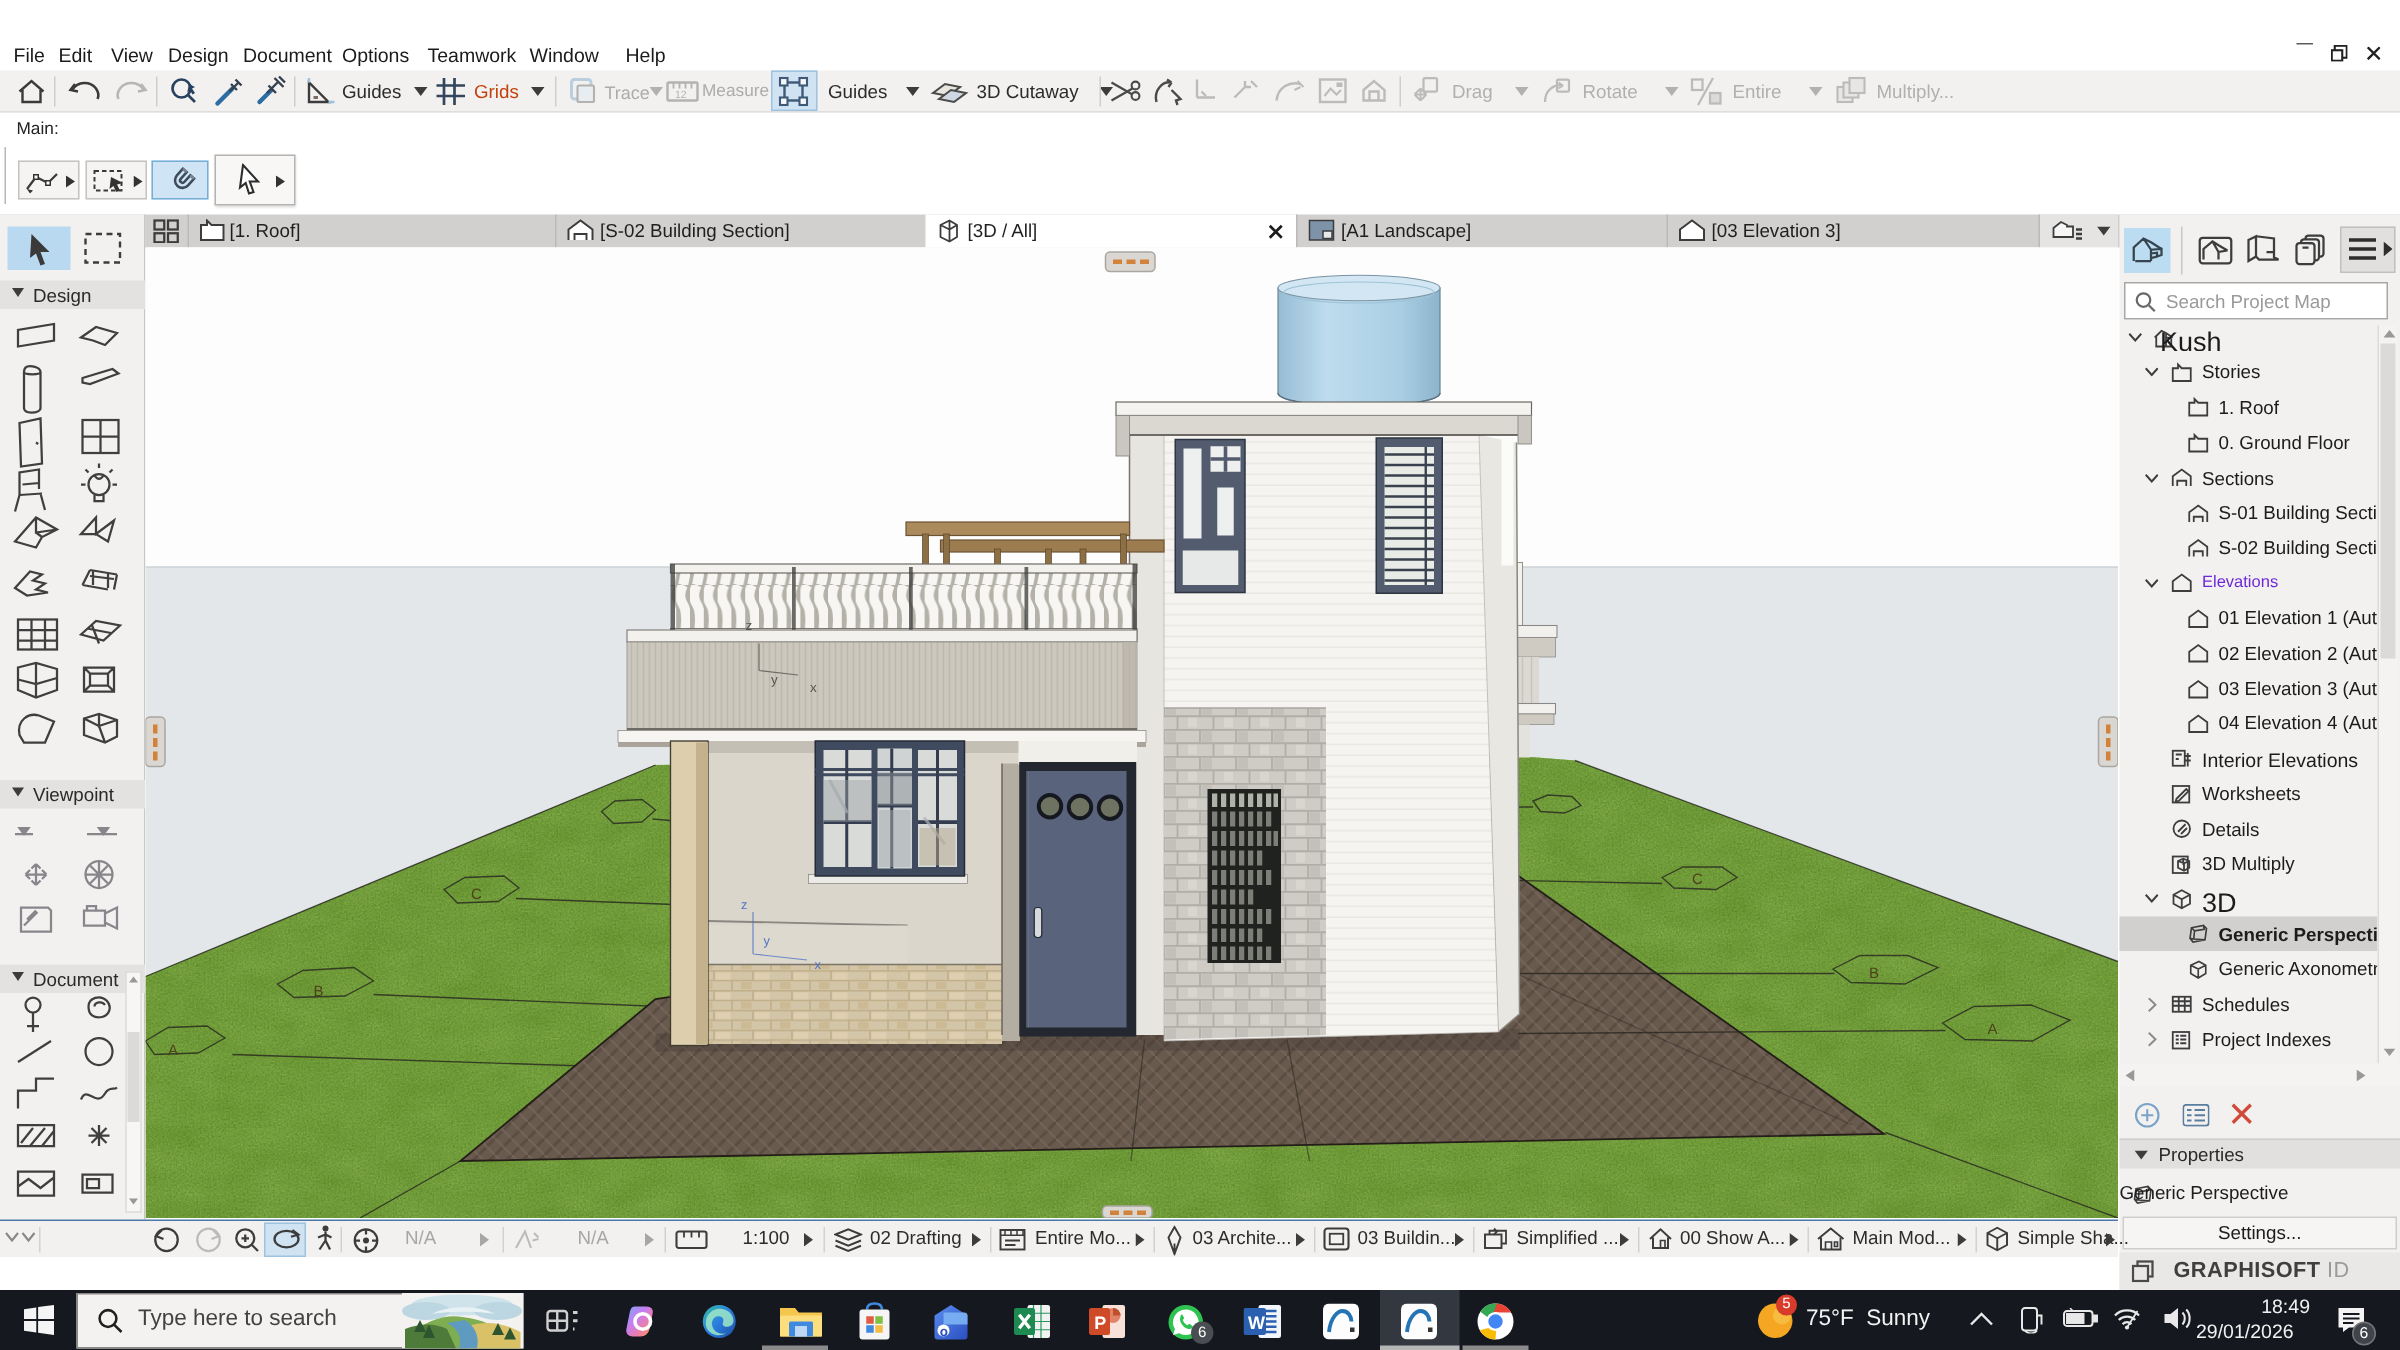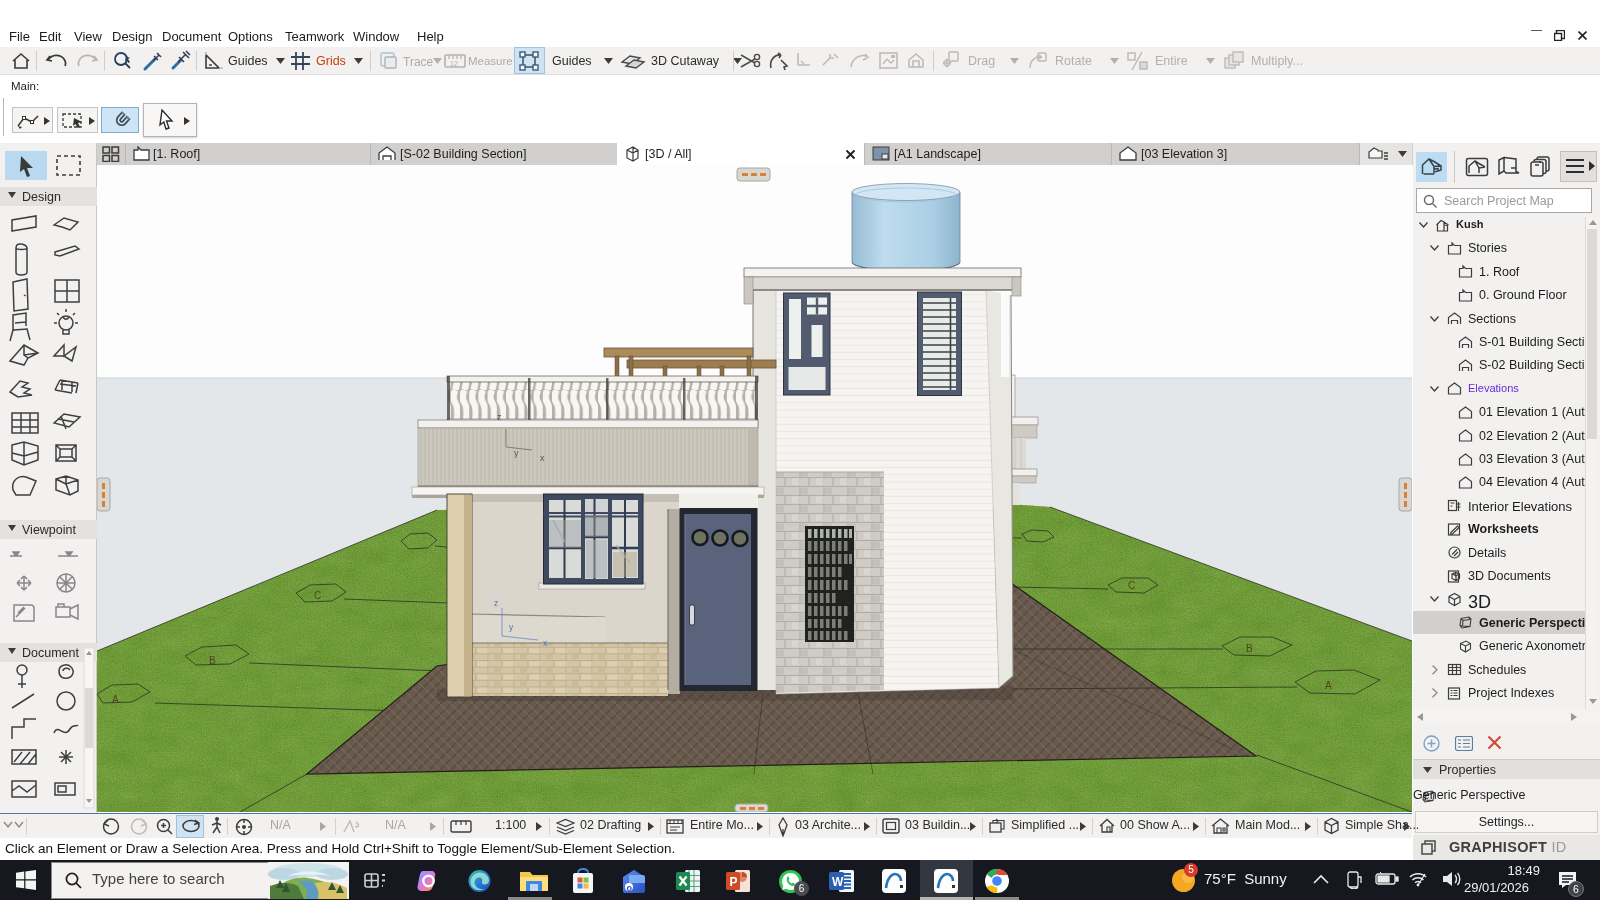--- a/index.html
+++ b/index.html
@@ -656,21 +656,21 @@
           <path d="M9.5 9.5 L13.5 13.5" stroke="#6a6a6a" stroke-width="1.5"></path>
         </svg>
    <div class="abs" style="left:27px;top:5px;font-size:12.5px;color:#9a9a9a">Search Project Map</div>
  </div>
 <svg class="abs" style="left:6px;top:79px" width="9" height="6">
         <path d="M0.5 0.5 L4.5 5 L8.5 0.5" stroke="#3d3d3d" stroke-width="1.3" fill="none"></path>
       </svg>
 <svg class="abs" style="left:22px;top:75px" width="15" height="15" viewBox="0 0 15 15" fill="none" stroke="#3d3d3d" stroke-width="1.2">
         <path d="M1.5 7 L6 2.5 L9 4 L13.5 7 M2.5 6.5 V13 H12.5 V7.5 M9 4.5 L9 13 M9 7 L12.5 7.5"></path>
       </svg>
-<div class="abs" style="left:43px;top:75px;width:129px;height:16px;overflow:hidden;white-space:nowrap;font-size:11px;font-weight:bold;color:#1c1c1c">Kush</div>
+<div class="abs" style="left:27px;top:75px;width:129px;height:16px;overflow:hidden;white-space:nowrap;font-size:18px;font-weight:normal;color:#1c1c1c">Kush</div>
 <svg class="abs" style="left:17px;top:102px" width="9" height="6">
         <path d="M0.5 0.5 L4.5 5 L8.5 0.5" stroke="#3d3d3d" stroke-width="1.3" fill="none"></path>
       </svg>
 <svg class="abs" style="left:34px;top:98px" width="15" height="15" viewBox="0 0 15 15" fill="none" stroke="#3d3d3d" stroke-width="1.2">
         <path d="M1.5 13 V4.5 H5 V2 L7.5 4.5 H13.5 V13 Z"></path>
       </svg>
 <div class="abs" style="left:55px;top:98px;width:117px;height:16px;overflow:hidden;white-space:nowrap;font-size:12.5px;font-weight:normal;color:#1c1c1c">Stories</div>
 <svg class="abs" style="left:45px;top:121px" width="15" height="15" viewBox="0 0 15 15" fill="none" stroke="#3d3d3d" stroke-width="1.2">
         <path d="M1.5 13 V4.5 H5 V2 L7.5 4.5 H13.5 V13 Z"></path>
       </svg>
@@ -720,31 +720,31 @@
 <svg class="abs" style="left:34px;top:355px" width="15" height="15" viewBox="0 0 15 15" fill="none" stroke="#3d3d3d" stroke-width="1.2">
         <rect x="1.5" y="2.5" width="8" height="10"></rect>
         <path d="M11.5 4 V13 M9.5 6 h4 M9.5 9 h4"></path>
         <path d="M3.5 5 h4 M3.5 8 h2"></path>
       </svg>
 <div class="abs" style="left:55px;top:356px;width:117px;height:16px;overflow:hidden;white-space:nowrap;font-size:13px;font-weight:normal;color:#1c1c1c">Interior Elevations</div>
 <svg class="abs" style="left:34px;top:379px" width="15" height="15" viewBox="0 0 15 15" fill="none" stroke="#3d3d3d" stroke-width="1.2">
         <rect x="1.5" y="2" width="11" height="11"></rect>
         <path d="M4 10.5 L10.5 4 L12 5.5 L5.5 12 L3.5 12.2 Z"></path>
       </svg>
-<div class="abs" style="left:55px;top:379px;width:117px;height:16px;overflow:hidden;white-space:nowrap;font-size:12.5px;font-weight:bold;color:#1c1c1c">Worksheets</div>
+<div class="abs" style="left:55px;top:379px;width:117px;height:16px;overflow:hidden;white-space:nowrap;font-size:12.5px;font-weight:normal;color:#1c1c1c">Worksheets</div>
 <svg class="abs" style="left:34px;top:402px" width="15" height="15" viewBox="0 0 15 15" fill="none" stroke="#3d3d3d" stroke-width="1.2">
         <circle cx="7.5" cy="7.5" r="5.5"></circle>
         <path d="M5 9.5 L10 4.5 M7 11 L11 7"></path>
       </svg>
 <div class="abs" style="left:55px;top:403px;width:117px;height:16px;overflow:hidden;white-space:nowrap;font-size:12.5px;font-weight:normal;color:#1c1c1c">Details</div>
 <svg class="abs" style="left:34px;top:426px" width="15" height="15" viewBox="0 0 15 15" fill="none" stroke="#3d3d3d" stroke-width="1.2">
         <rect x="1.5" y="2" width="10" height="11"></rect>
         <path d="M5 5 L8.5 3.5 L12.5 5 V9.5 L9 11.5 L5 9.5 Z M8.5 3.5 V7.5 M5 5 L9 6.5 L12.5 5 M9 6.5 V11"></path>
       </svg>
-<div class="abs" style="left:55px;top:426px;width:117px;height:16px;overflow:hidden;white-space:nowrap;font-size:12.5px;font-weight:normal;color:#1c1c1c">3D Documents</div>
+<div class="abs" style="left:55px;top:426px;width:117px;height:16px;overflow:hidden;white-space:nowrap;font-size:12.5px;font-weight:normal;color:#1c1c1c">3D Multiply</div>
 <svg class="abs" style="left:17px;top:453px" width="9" height="6">
         <path d="M0.5 0.5 L4.5 5 L8.5 0.5" stroke="#3d3d3d" stroke-width="1.3" fill="none"></path>
       </svg>
 <svg class="abs" style="left:34px;top:449px" width="15" height="15" viewBox="0 0 15 15" fill="none" stroke="#3d3d3d" stroke-width="1.2">
         <path d="M2 4.5 L7.5 1.5 L13 4.5 V10.5 L7.5 13.5 L2 10.5 Z M2 4.5 L7.5 7.5 L13 4.5 M7.5 7.5 V13.5"></path>
       </svg>
 <div class="abs" style="left:55px;top:449px;width:117px;height:16px;overflow:hidden;white-space:nowrap;font-size:18px;font-weight:normal;color:#1c1c1c">3D</div>
 <div class="abs" style="left:0;top:468px;width:172px;height:23px;background:#d2d0ce"></div>
 <svg class="abs" style="left:45px;top:472px" width="15" height="15" viewBox="0 0 15 15" fill="none" stroke="#3d3d3d" stroke-width="1.2">
         <path d="M3 3.5 L11 2 L13 4 L12 11.5 L4 13 L2 10.5 Z M3 3.5 L5 5.5 L11.5 4.5 L11 2 M5 5.5 L4.5 11 L12 11.5 M4.5 11 L2 10.5" stroke-width="1.1"></path>
@@ -938,23 +938,20 @@
 <div class="abs" style="left:1317px;top:4px;width:1px;height:17px;background:#d4d2d0"></div>
 <svg class="abs" style="left:1323px;top:3px" width="17" height="18" viewBox="0 0 17 18">
         <path d="M2 5 L8.5 1.5 L15 5 V13 L8.5 16.5 L2 13 Z M2 5 L8.5 8.5 L15 5 M8.5 8.5 V16.5" fill="none" stroke="#3c3c3c" stroke-width="1.3"></path>
       </svg>
 <div class="abs" style="left:1345px;top:4px;font-size:12.5px;color:#2c2c2c;white-space:nowrap">Simple Sha...</div>
 <svg class="abs" style="left:1404px;top:8px" width="7" height="9">
         <path d="M0 0 L6 4.5 L0 9 Z" fill="#3c3c3c"></path>
       </svg>
     </div>
 
-<div class="abs" style="left:0;top:838px;width:1412px;height:22px;background:#fff">
- <div class="abs" style="left:5px;top:3px;font-size:13.5px;color:#111">Click an Element or Draw a Selection Area. Press and Hold Ctrl+Shift to Toggle Element/Sub-Element Selection.</div>
-</div>
 
 <div id="taskbar" class="abs" style="left:0;top:860px;width:1600px;height:40px;background:#15181f">
  <svg class="abs" style="left:16px;top:10px" width="20" height="20" viewBox="0 0 20 20">
         <path d="M0 2.8 L8.2 1.6 V9.3 H0 Z M9.4 1.4 L20 0 V9.3 H9.4 Z M0 10.6 H8.2 V18.3 L0 17.2 Z M9.4 10.6 H20 V20 L9.4 18.5 Z" fill="#f4f4f4"></path>
       </svg>
  <div class="abs" style="left:51px;top:2px;width:298px;height:37px;background:#f3f2f1;border:1px solid #8a8886"></div>
  <svg class="abs" style="left:64px;top:11px" width="19" height="19" viewBox="0 0 19 19">
         <circle cx="8" cy="8" r="5.6" fill="none" stroke="#1f1f1f" stroke-width="1.7"></circle>
         <path d="M12.2 12.2 L17 17" stroke="#1f1f1f" stroke-width="1.7"></path>
       </svg>

